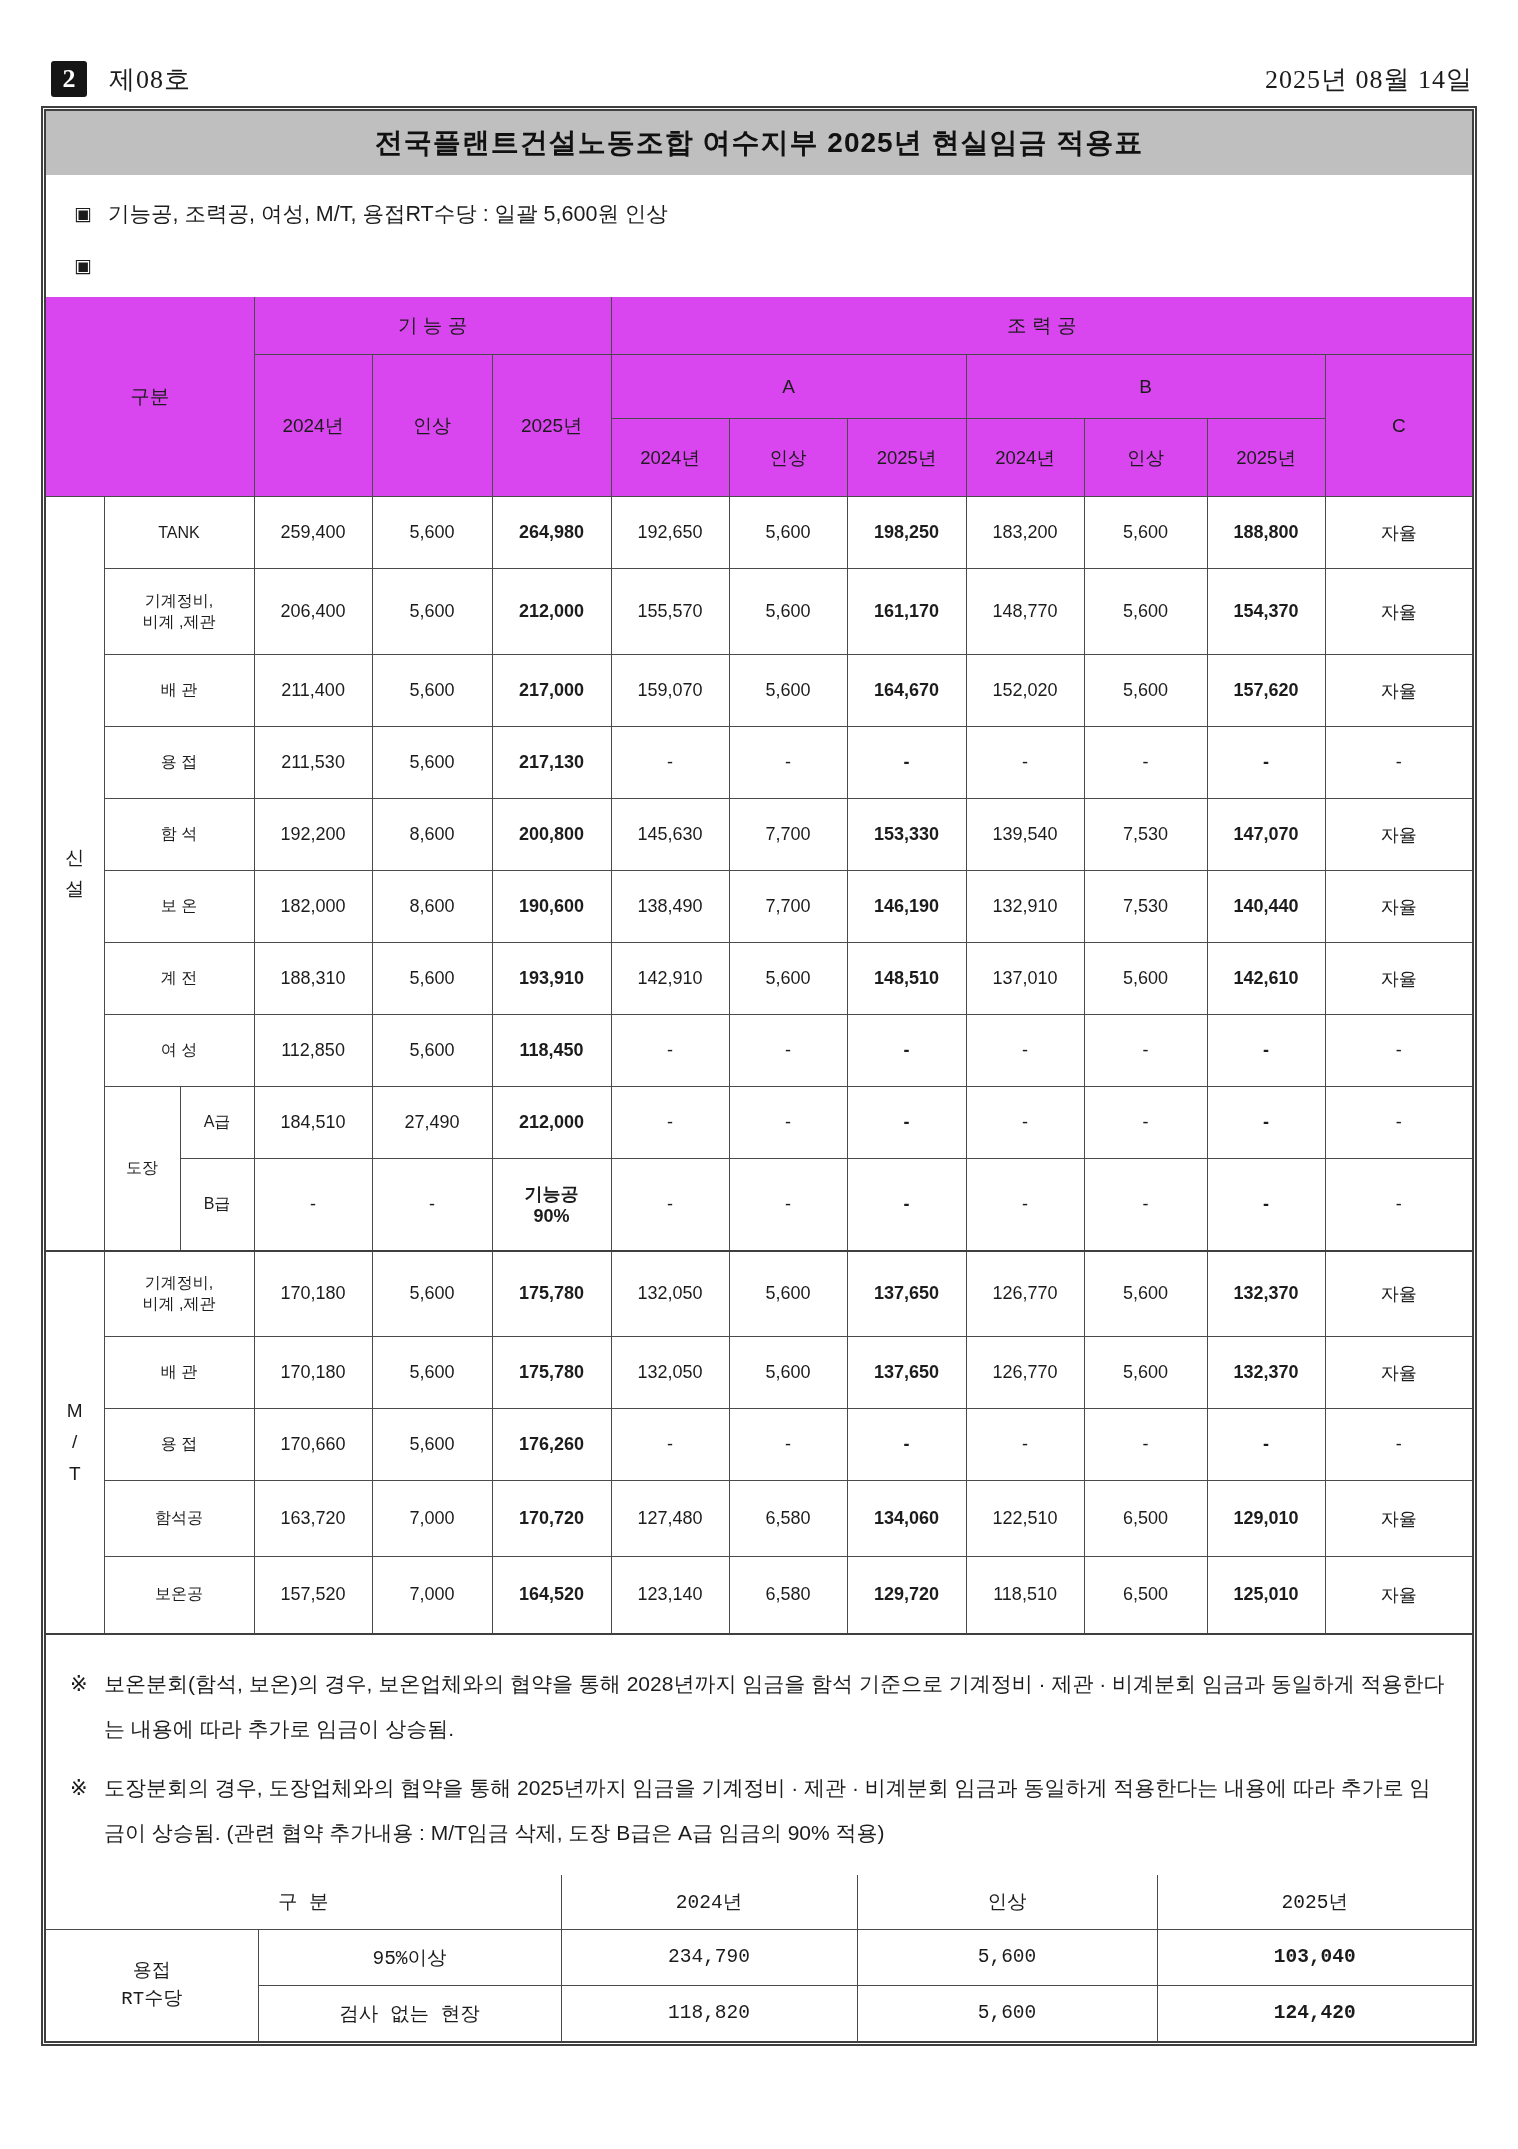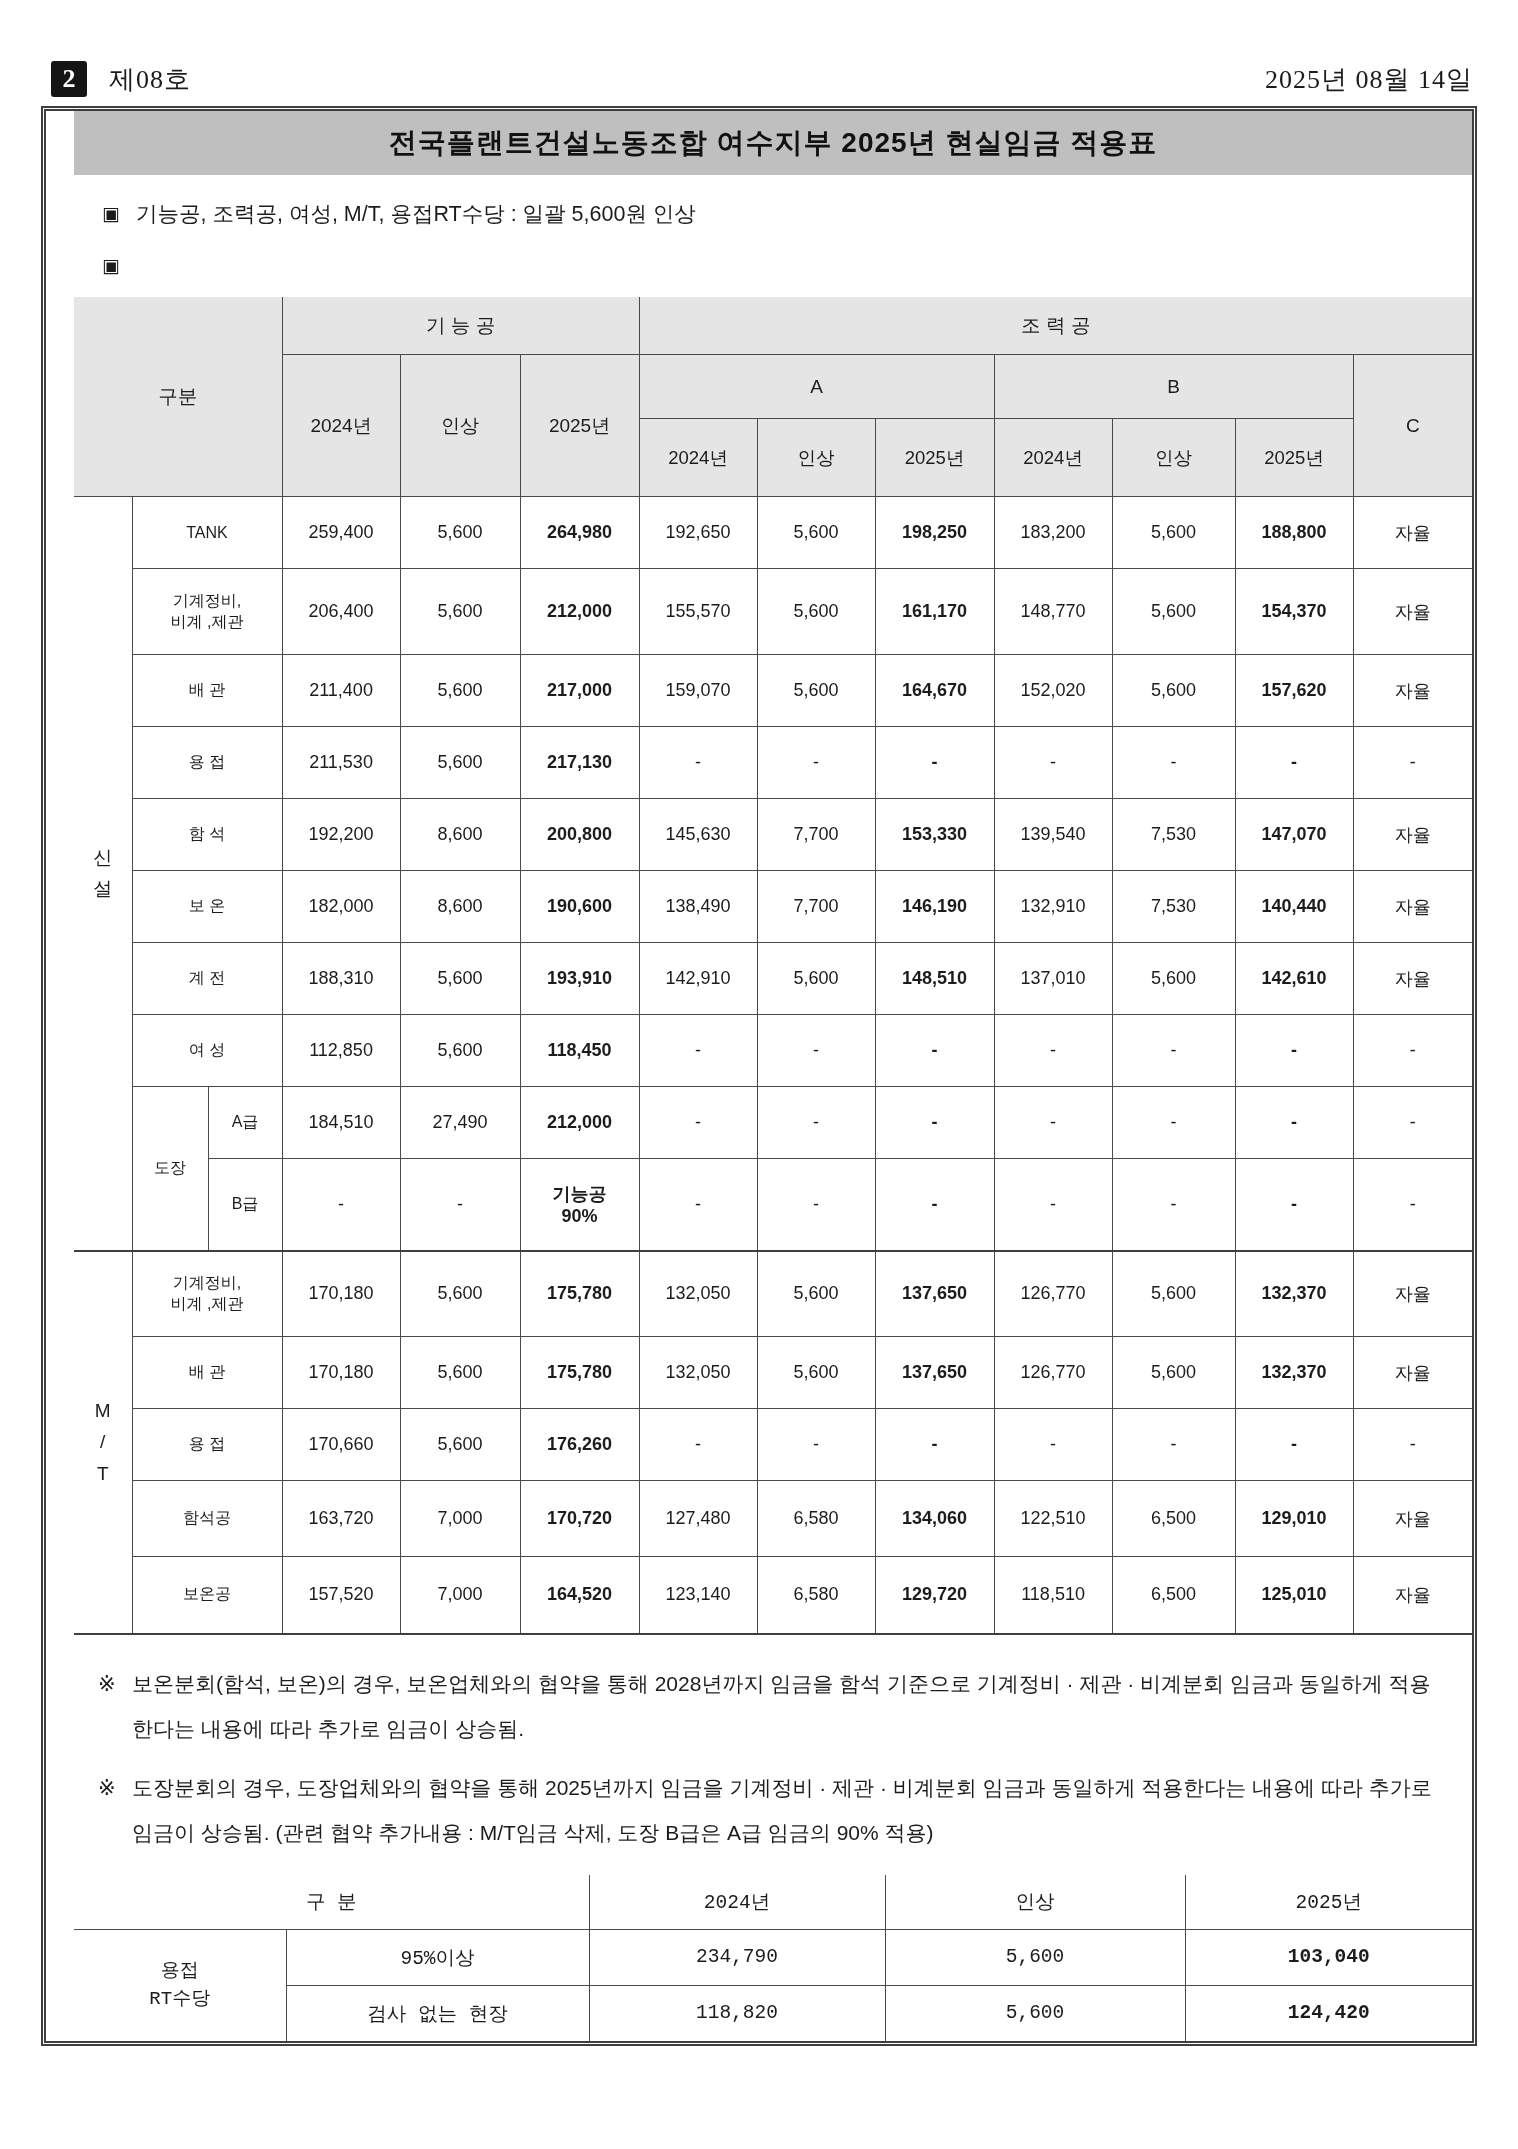--- a/index.html
+++ b/index.html
@@ -23,42 +23,41 @@
     display:flex;align-items:center;justify-content:center;
     font-size:26px;font-weight:bold;border-radius:3px;
   }
   .issue-no{font-size:26px;letter-spacing:1px;}
   .pub-date{font-size:26px;letter-spacing:1px;}
 
   
   .box{
     border:5px double #3f3f3f;
     background:#fff;
-    padding-left:28px;
   }
   .titlebar{
     background:#bfbfbf;
     height:64px;display:flex;align-items:center;justify-content:center;
     font-size:28px;font-weight:bold;letter-spacing:1px;color:#111;
   }
   .bullets{padding:26px 28px 18px 28px;}
   .bullet-line{display:flex;align-items:flex-start;font-size:21.5px;line-height:1.3;margin:0 0 24px 0;}
   .bullet-marker{width:34px;flex:0 0 34px;font-size:19px;padding-top:1px;}
 
   
   table.main{
     width:100%;border-collapse:collapse;table-layout:fixed;
     font-size:18px;
   }
   table.main td{
     border:1px solid #4a4a4a;
     text-align:center;vertical-align:middle;
     padding:2px 3px;overflow:hidden;
   }
-  td.gray{background:#e5e5e5;}
+  td.gray{background:#d946ef;}
   td.thkb{border-bottom:2.5px solid #4a4a4a;}
   tr.h1{height:58px;}  tr.h1 td{font-size:19.5px;}
   tr.h2{height:64px;}  tr.h2 td{font-size:19px;}
   tr.h3{height:78px;}  tr.h3 td{font-size:18.5px;}
   tr.r72{height:72px;} tr.r76{height:76px;} tr.r86{height:86px;} tr.r92{height:92px;}
   td.lbl{font-size:16px;}
   td.grp{font-size:19px;line-height:1.65;}
   td.b{font-weight:bold;}
   .pre{white-space:pre-line;}
   tr.sect td{border-top:2.5px solid #3f3f3f;}

